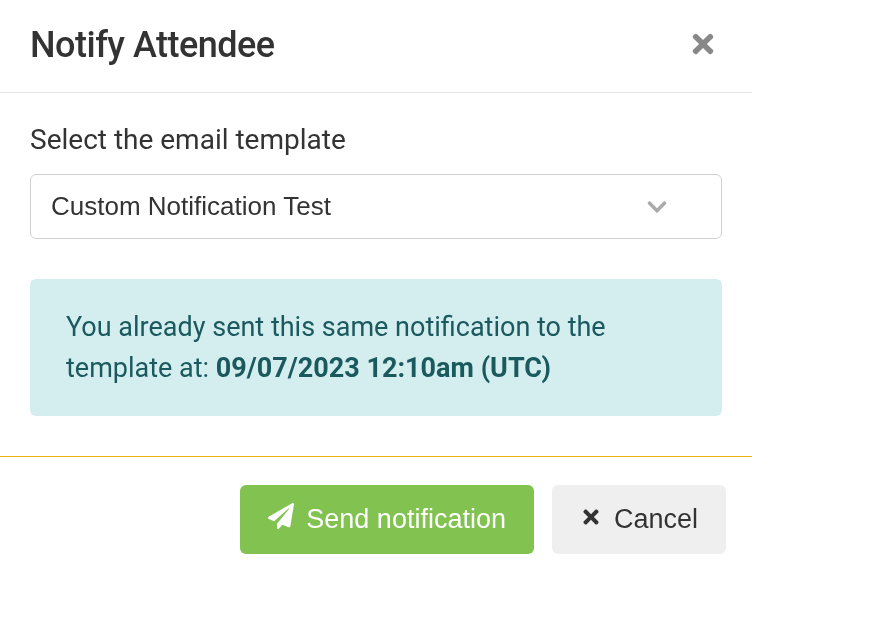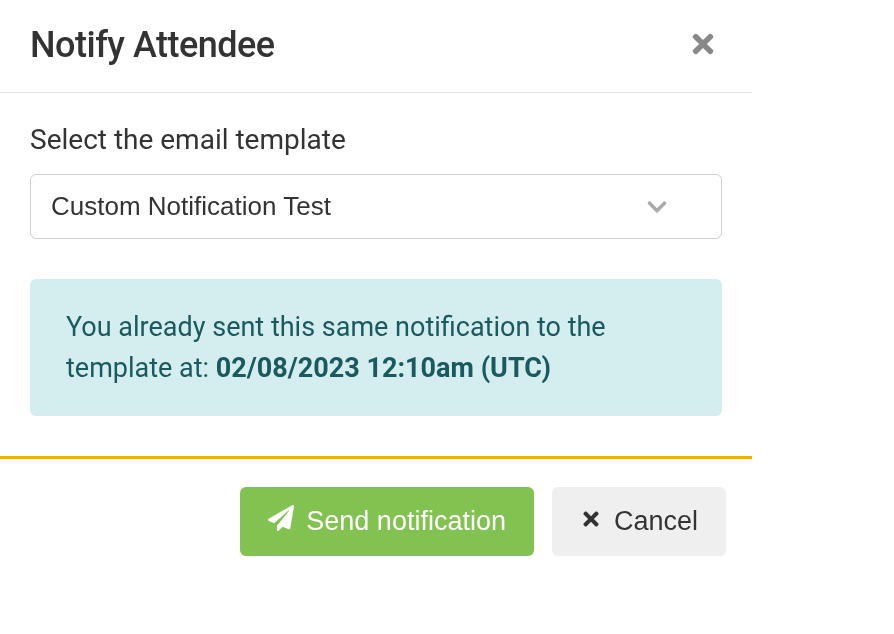--- a/index.html
+++ b/index.html
@@ -92,21 +92,21 @@
     .alert-text {
       font-size: 27px;
       color: #1a5a5e;
       line-height: 1.5;
     }
     .alert-timestamp {
       font-weight: 700;
       color: #1a5a5e;
     }
     .modal-footer {
-      border-top: 3px solid #eab308;
+      border-top: 1px solid #eab308;
       padding: 28px 26px;
       display: flex;
       justify-content: flex-end;
       gap: 18px;
     }
     .btn {
       border: none;
       border-radius: 6px;
       padding: 18px 28px;
       font-size: 27px;
@@ -159,21 +159,21 @@
         <span class="select-chevron">
           <svg viewBox="0 0 448 512">
               <path fill="currentColor" d="M207 381.5L12.7 187.1c-9.4-9.4-9.4-24.6 0-33.9l22.7-22.7c9.4-9.4 24.5-9.4 33.9 0L224 284.5l154.7-154c9.4-9.3 24.5-9.3 33.9 0l22.7 22.7c9.4 9.4 9.4 24.6 0 33.9L241 381.5c-9.4 9.4-24.6 9.4-34 0z"></path>
             </svg>
         </span>
       </button>
     </div>
 
     <div class="alert-box">
       <p class="alert-text">
-        <span>You already sent this same notification to the template at: </span><span class="alert-timestamp">02/08/2023 12:10am (UTC)</span>
+        <span>You already sent this same notification to the template at: </span><span class="alert-timestamp">09/07/2023 12:10am (UTC)</span>
       </p>
     </div>
   </div>
 
   <div class="modal-footer">
     <button class="btn btn-primary">
       <span>
         <svg viewBox="0 0 512 512">
             <path d="M476 3.2L12.5 270.6c-18.1 10.4-15.8 35.6 2.2 43.2L121 358.4l287.3-253.2c5.5-4.9 13.3 2.6 8.6 8.3L176 407v80.5c0 23.6 28.5 32.9 42.5 15.8L282 426l124.6 52.2c14.2 6 30.4-2.9 33-18.2l72-432C515 7.8 493.3-6.8 476 3.2z"></path>
           </svg>

